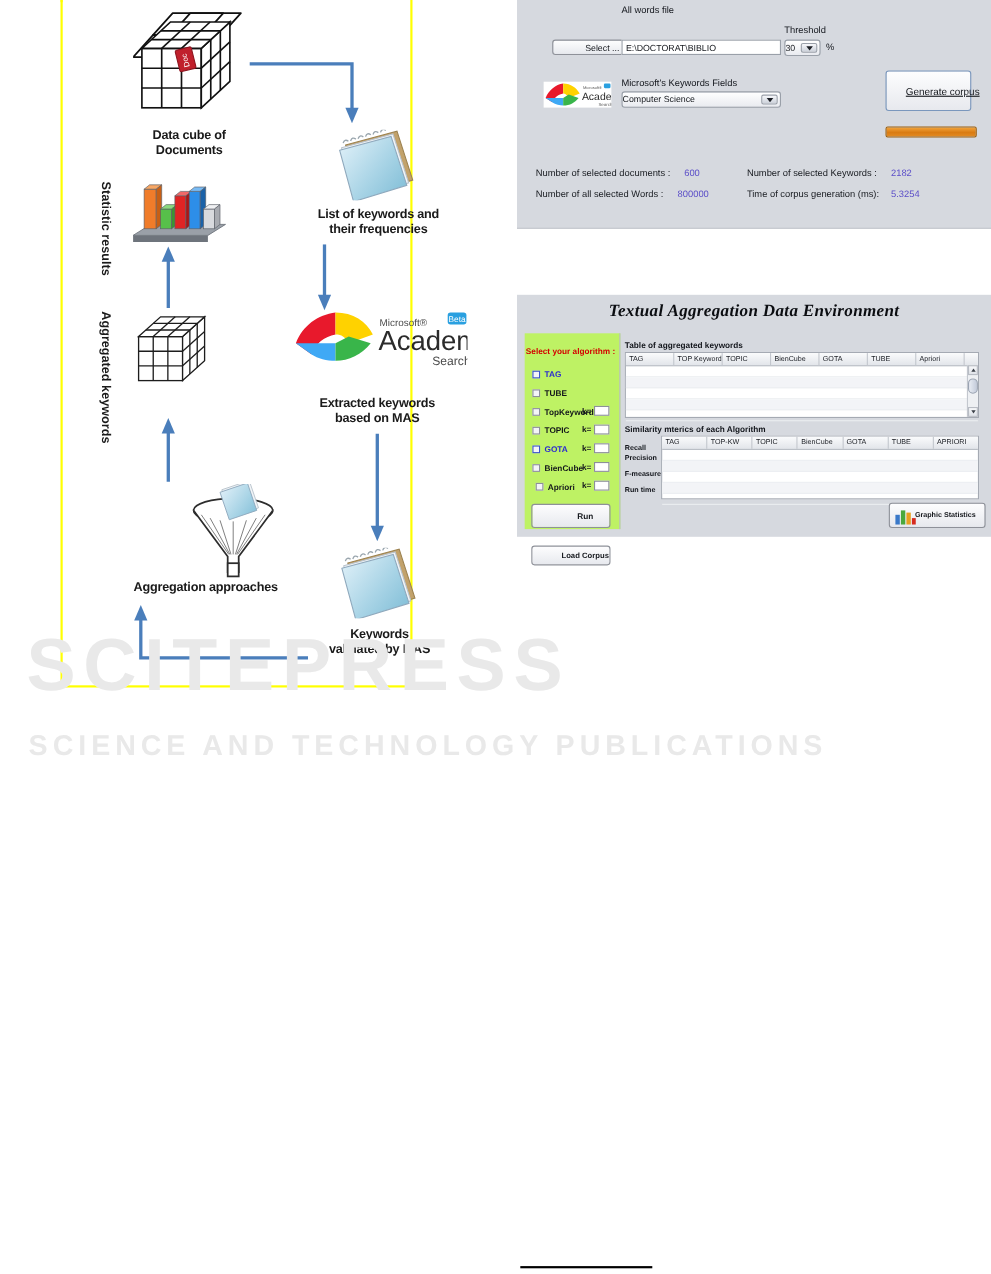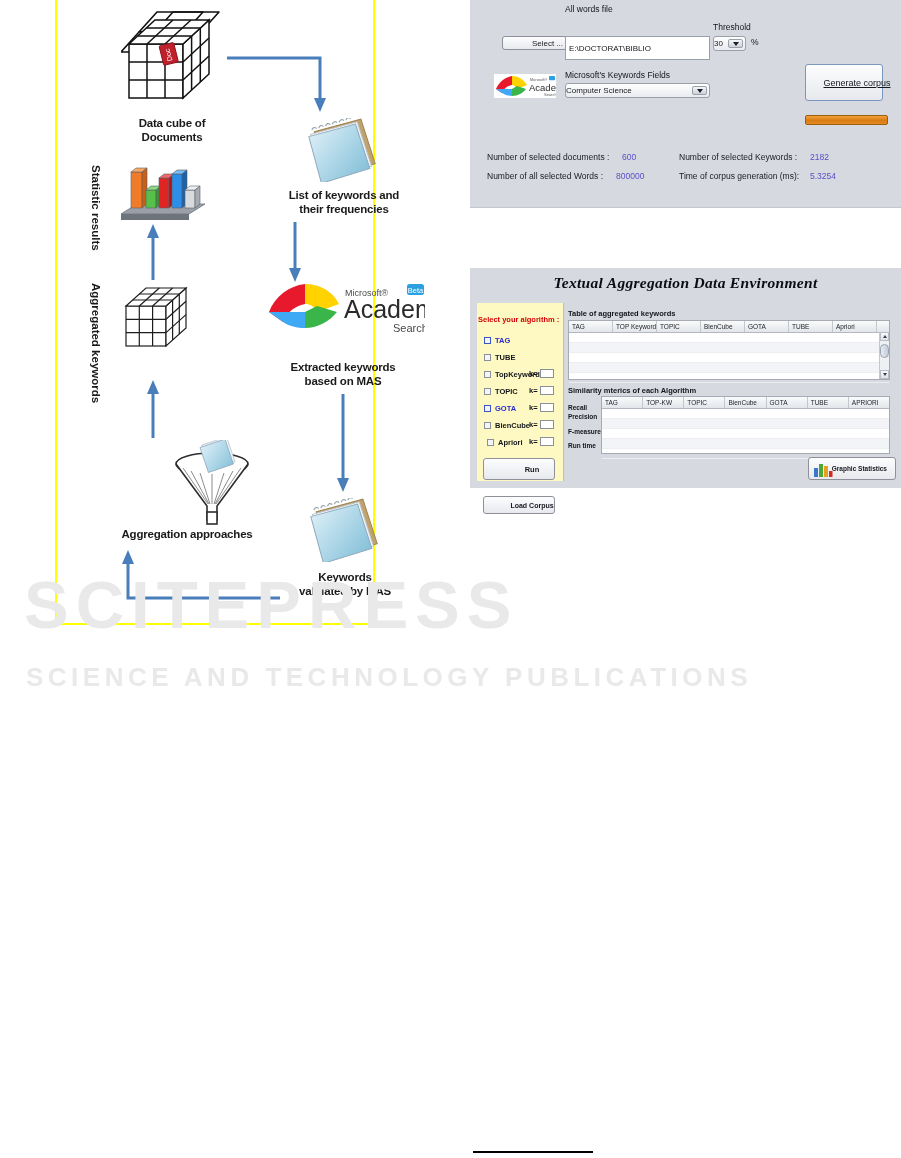--- a/index.html
+++ b/index.html
@@ -175,21 +175,21 @@
     font-family: "Liberation Serif", serif;
     font-style: italic;
     font-weight: bold;
     font-size: 15.5px;
     color: #0b0d11;
     letter-spacing: 0.3px;
   }
   #algo-panel {
     position: absolute;
     left: 7px; top: 35px; width: 86px; height: 178px;
-    background: #fef9c3;
+    background: #bef264;
     border-right: 1px solid #b9bdc5;
   }
   #algo-heading {
     position: absolute;
     left: 1px; top: 12px;
     font-size: 7.5px;
     font-weight: bold;
     color: #d40000;
     white-space: nowrap;
   }
@@ -582,21 +582,21 @@
 
   <div class="fig-label-vert" style="left:33px; top:283px; height:130px;">Aggregated keywords</div>
 </div>
 
 <div class="ui-panel" id="panel-corpus">
 
   <div class="btn" style="left:32px; top:36px; width:65px; height:14px;">Select  ...</div>
 
   <div class="lbl" style="left:95px; top:4px;">All words file</div>
 
-  <div class="txtfield" style="left:95px; top:36px; width:145px; height:24px;">E:\DOCTORAT\BIBLIO</div>
+  <div class="txtfield" style="left:95px; top:36px; width:145px; height:14px;">E:\DOCTORAT\BIBLIO</div>
 
   <div class="lbl" style="left:243px; top:22px;">Threshold</div>
 
   <div class="combo" style="left:243px; top:36px; width:33px; height:15px;">
     <span>30</span>
     <span class="arrowbox">
       <span class="caret-dn"></span>
     </span>
   </div>
 

